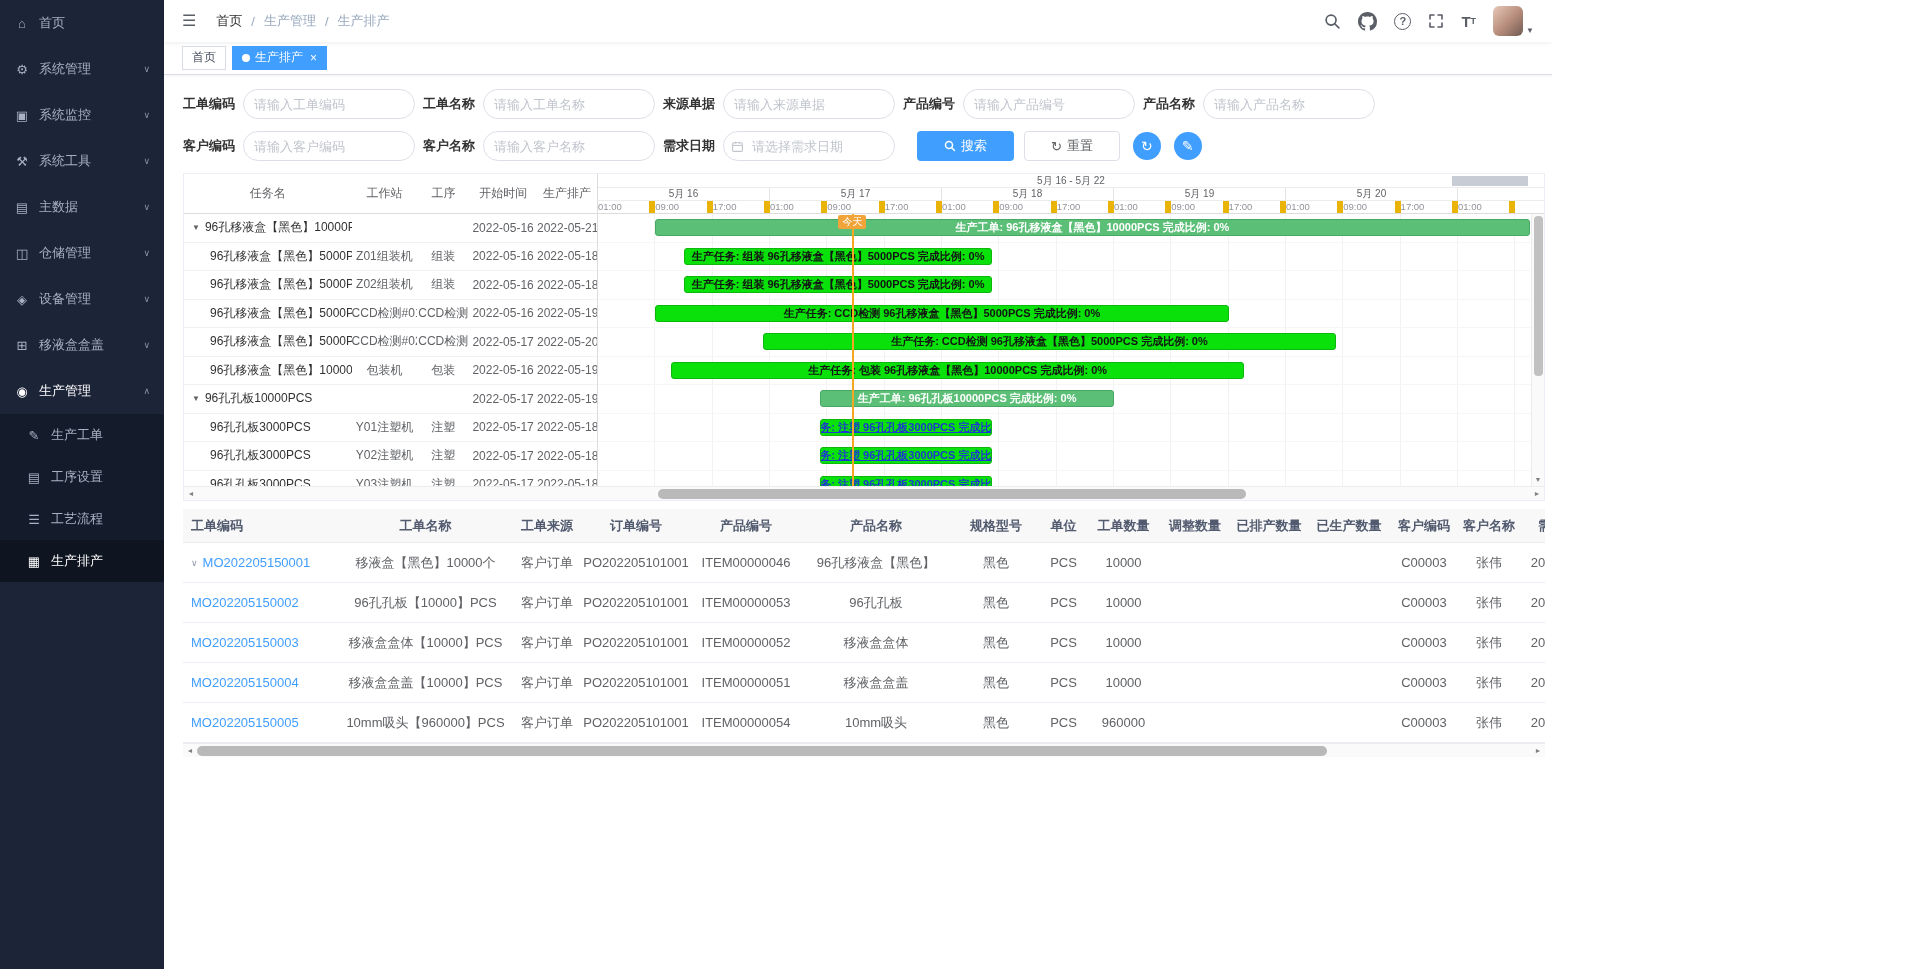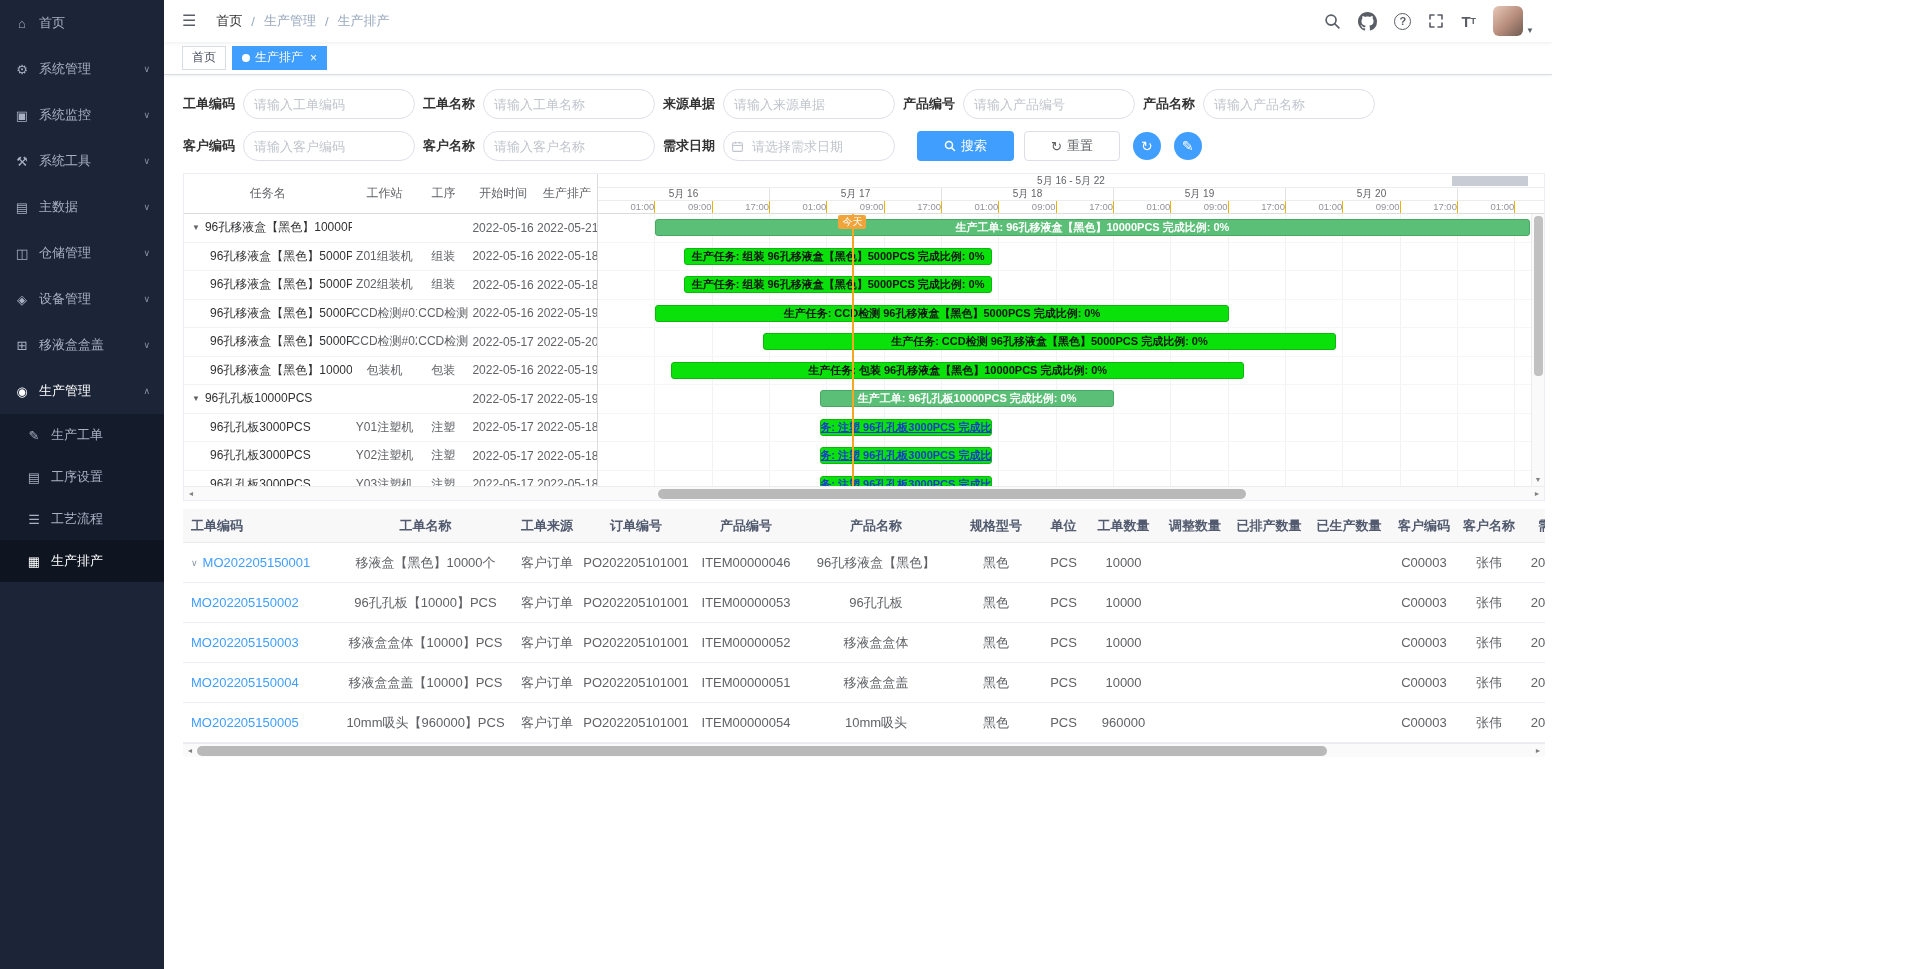--- a/index.html
+++ b/index.html
@@ -73,21 +73,21 @@
 .cproc{width:52px;text-align:center;white-space:nowrap;overflow:hidden;}
 .cstart{width:68px;text-align:center;white-space:nowrap;}
 .cend{width:60px;text-align:center;white-space:nowrap;}
 .gright{flex:1;position:relative;min-width:0;background:#fff;}
 .grange{height:14px;border-bottom:1px solid #ececec;position:relative;font-size:10px;color:#606266;text-align:center;line-height:13px;background:#fff;}
 .gzoom{position:absolute;right:16px;top:2px;width:76px;height:10px;background:#c8ccd4;}
 .gdays{height:13px;display:flex;border-bottom:1px solid #ececec;font-size:10px;color:#606266;background:#fff;}
 .gday{width:172px;border-right:1px solid #e3e3e3;text-align:center;line-height:12px;flex-shrink:0;}
 .gday.fill{flex:1;border-right:none;}
 .ghours{height:13px;display:flex;border-bottom:1px solid #dcdcdc;font-size:9.5px;color:#909399;background:#fff;}
-.ghour{width:57.33px;border-right:1px solid #eab308;text-align:right;line-height:12px;flex-shrink:0;}
+.ghour{width:57.33px;border-right:6px solid #eab308;text-align:left;line-height:12px;flex-shrink:0;}
 .gchart{position:relative;height:272px;width:934px;overflow:hidden;
  background-image:repeating-linear-gradient(90deg,transparent 0,transparent 56.33px,#f2f2f2 56.33px,#f2f2f2 57.33px),
                   repeating-linear-gradient(90deg,transparent 0,transparent 171px,#e3e3e3 171px,#e3e3e3 172px);}
 .grow{height:28.5px;position:relative;border-bottom:1px solid #f6f6f6;}
 .bar{position:absolute;top:5px;height:17px;border-radius:3px;display:flex;align-items:center;justify-content:center;overflow:hidden;cursor:pointer;}
 .bar.order{background:#5cbf77;border:1px solid #47a862;}
 .bar.task{background:#0ae00a;border:1px solid #0bb80b;}
 .bartext{font-size:11px;font-weight:bold;white-space:nowrap;}
 .bar.order .bartext{color:#fff;}
 .bar.task .bartext{color:#141414;}

